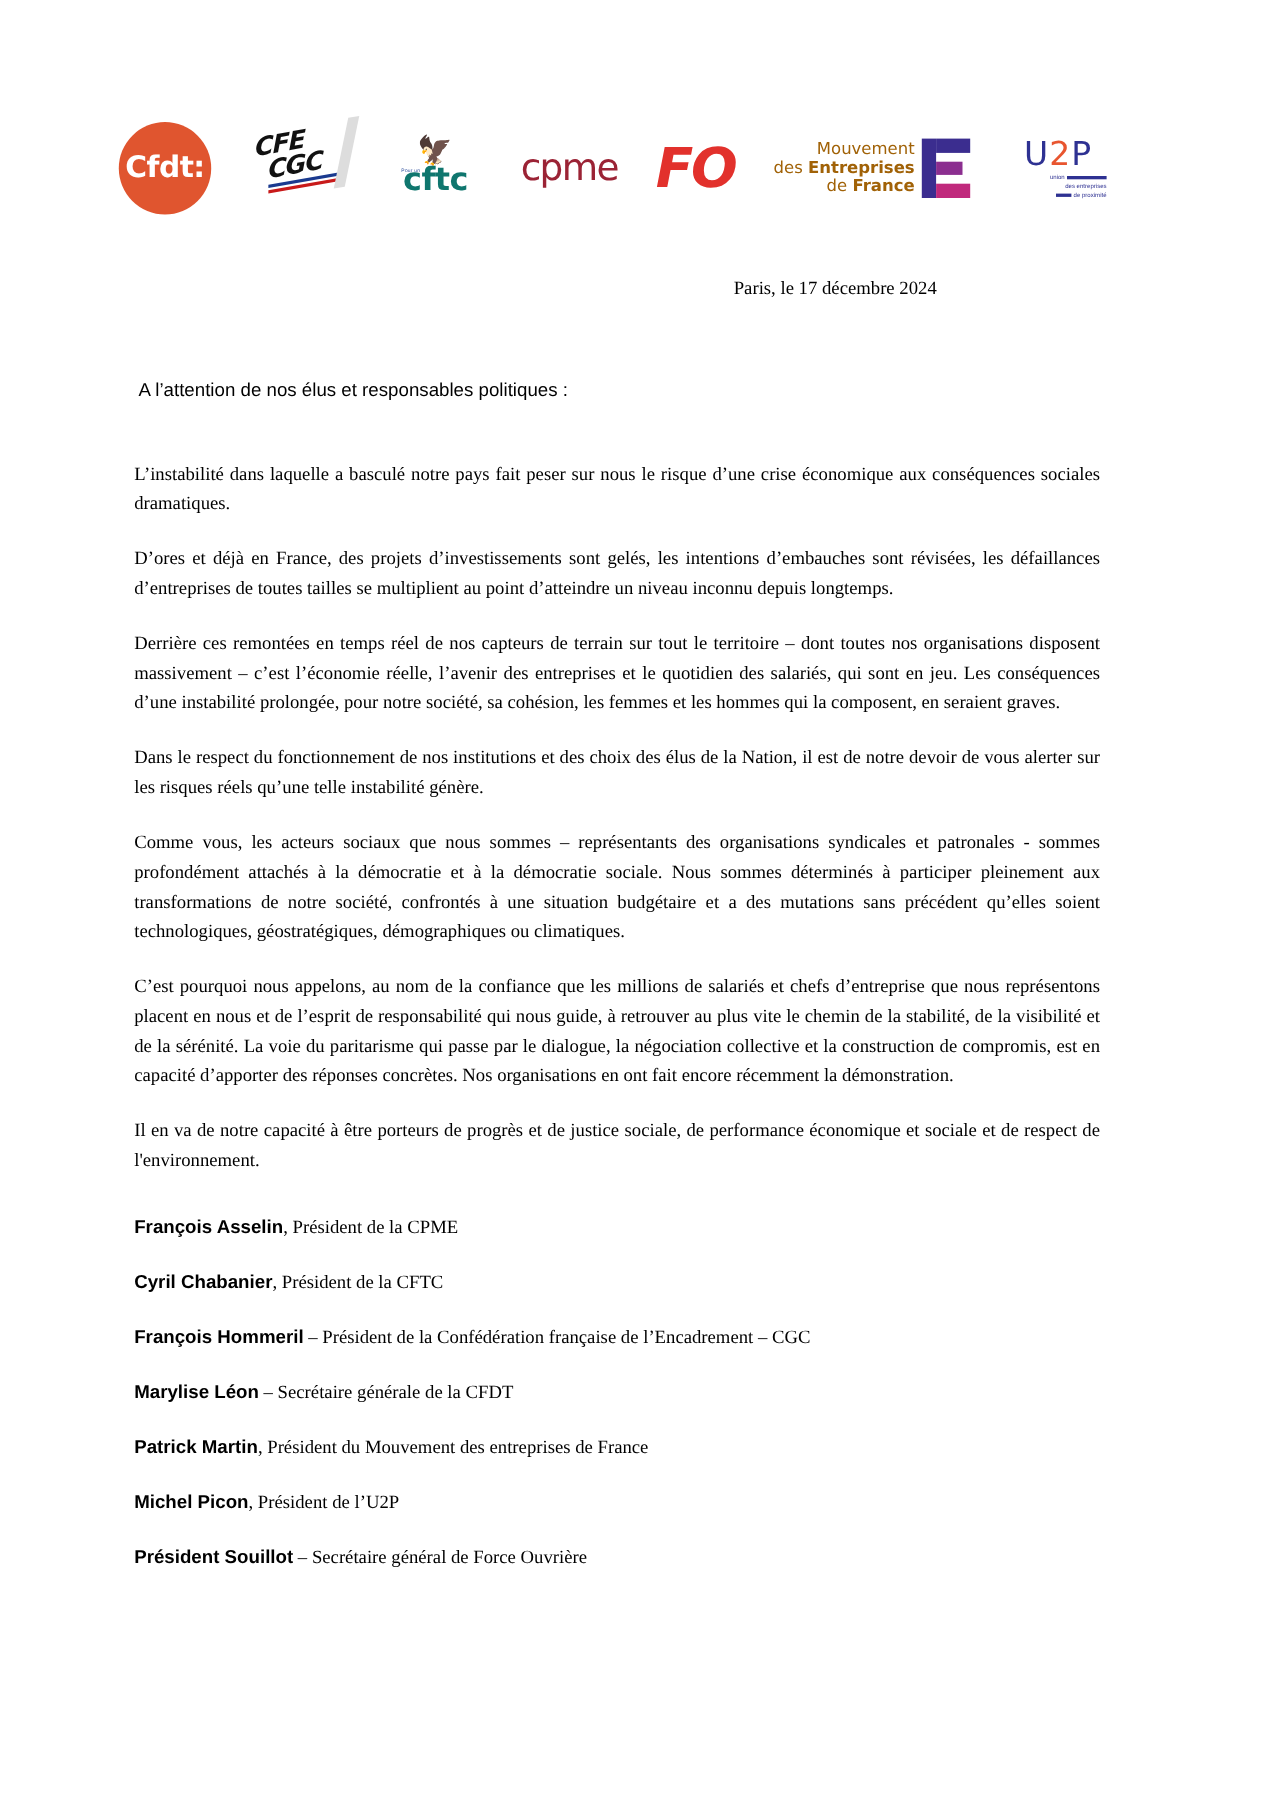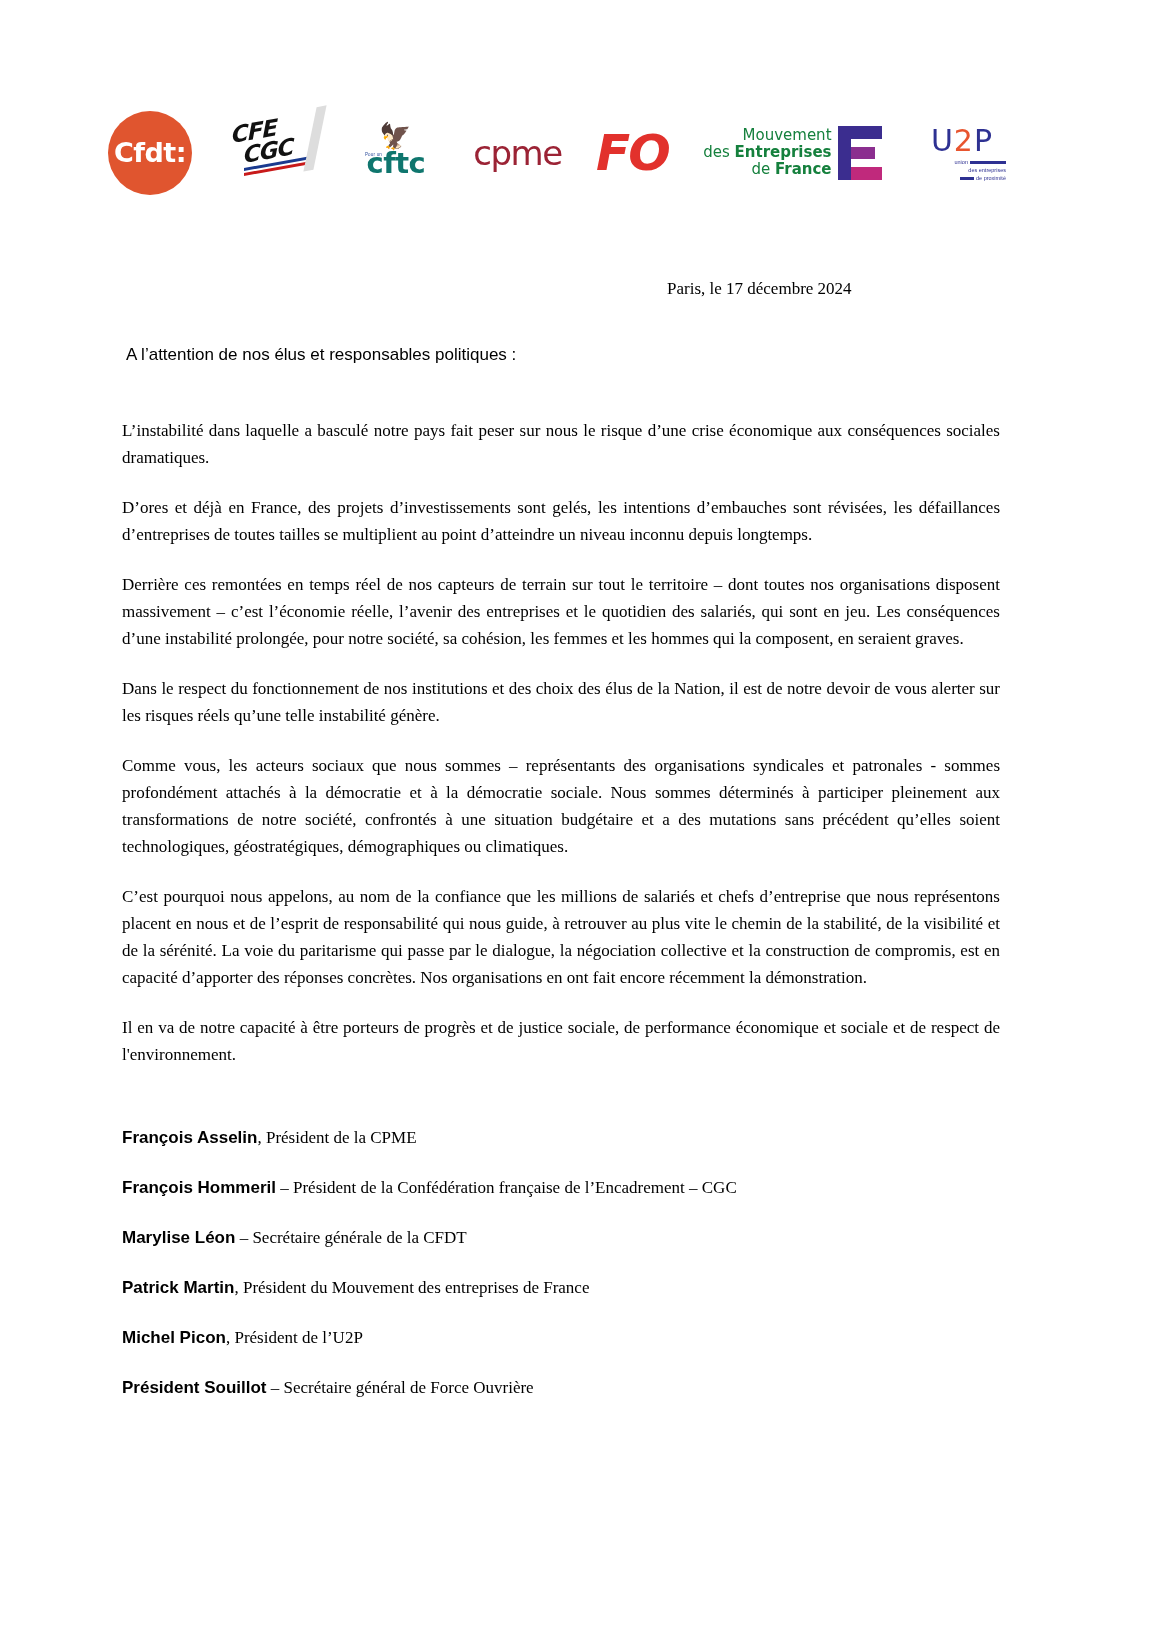--- a/index.html
+++ b/index.html
@@ -138,21 +138,21 @@
 
   
   .logo-medef {
     display: flex;
     align-items: center;
     gap: 6px;
   }
   .logo-medef .txt {
     text-align: right;
     line-height: 17px;
-    color: #15803d;
+    color: #a16207;
     font-size: 15px;
     font-family: "DejaVu Sans", sans-serif;
   }
   .logo-medef .txt .b { font-weight: bold; }
   .logo-medef .mark {
     width: 44px;
     height: 54px;
     position: relative;
   }
   .logo-medef .mark .v1 {
@@ -199,21 +199,21 @@
     height: 3px;
     background: #2E3192;
     vertical-align: middle;
     margin-left: 2px;
   }
 
   
   .date-line {
     position: absolute;
     left: 667px;
-    top: 279px;
+    top: 252px;
     font-size: 17px;
     font-family: "Liberation Serif", serif;
   }
   .content {
     position: absolute;
     left: 122px;
     top: 345px;
     width: 878px;
   }
   .salutation {
@@ -223,21 +223,21 @@
     font-family: "Liberation Sans", sans-serif;
   }
   p.para {
     margin: 0 0 23px 0;
     font-size: 17px;
     line-height: 27px;
     text-align: justify;
     font-family: "Liberation Serif", serif;
   }
   .signatures {
-    margin-top: 56px;
+    margin-top: 34px;
   }
   .sig {
     font-size: 17px;
     line-height: 27px;
     margin-bottom: 23px;
     font-family: "Liberation Serif", serif;
   }
   .sig .name {
     font-weight: bold;
     font-family: "Liberation Sans", sans-serif;
@@ -316,20 +316,21 @@
     <p class="para">L’instabilité dans laquelle a basculé notre pays fait peser sur nous le risque d’une crise économique aux conséquences sociales dramatiques.</p>
     <p class="para">D’ores et déjà en France, des projets d’investissements sont gelés, les intentions d’embauches sont révisées, les défaillances d’entreprises de toutes tailles se multiplient au point d’atteindre un niveau inconnu depuis longtemps.</p>
     <p class="para">Derrière ces remontées en temps réel de nos capteurs de terrain sur tout le territoire – dont toutes nos organisations disposent massivement – c’est l’économie réelle, l’avenir des entreprises et le quotidien des salariés, qui sont en jeu. Les conséquences d’une instabilité prolongée, pour notre société, sa cohésion, les femmes et les hommes qui la composent, en seraient graves.</p>
     <p class="para">Dans le respect du fonctionnement de nos institutions et des choix des élus de la Nation, il est de notre devoir de vous alerter sur les risques réels qu’une telle instabilité génère.</p>
     <p class="para">Comme vous, les acteurs sociaux que nous sommes – représentants des organisations syndicales et patronales - sommes profondément attachés à la démocratie et à la démocratie sociale. Nous sommes déterminés à participer pleinement aux transformations de notre société, confrontés à une situation budgétaire et a des mutations sans précédent qu’elles soient technologiques, géostratégiques, démographiques ou climatiques.</p>
     <p class="para">C’est pourquoi nous appelons, au nom de la confiance que les millions de salariés et chefs d’entreprise que nous représentons placent en nous et de l’esprit de responsabilité qui nous guide, à retrouver au plus vite le chemin de la stabilité, de la visibilité et de la sérénité. La voie du paritarisme qui passe par le dialogue, la négociation collective et la construction de compromis, est en capacité d’apporter des réponses concrètes. Nos organisations en ont fait encore récemment la démonstration.</p>
     <p class="para">Il en va de notre capacité à être porteurs de progrès et de justice sociale, de performance économique et sociale et de respect de l'environnement.</p>
 
     <div class="signatures">
       <div class="sig"><span class="name">François Asselin</span><span>, Président de la CPME</span></div>
+      <div class="sig"><span class="name">Cyril Chabanier</span><span>, Président de la CFTC</span></div>
       <div class="sig"><span class="name">François Hommeril</span><span> – Président de la Confédération française de l’Encadrement – CGC</span></div>
       <div class="sig"><span class="name">Marylise Léon</span><span> – Secrétaire générale de la CFDT</span></div>
       <div class="sig"><span class="name">Patrick Martin</span><span>, Président du Mouvement des entreprises de France</span></div>
       <div class="sig"><span class="name">Michel Picon</span><span>, Président de l’U2P</span></div>
       <div class="sig"><span class="name">Président Souillot</span><span> – Secrétaire général de Force Ouvrière</span></div>
     </div>
 
   </div>
 
 </div>

